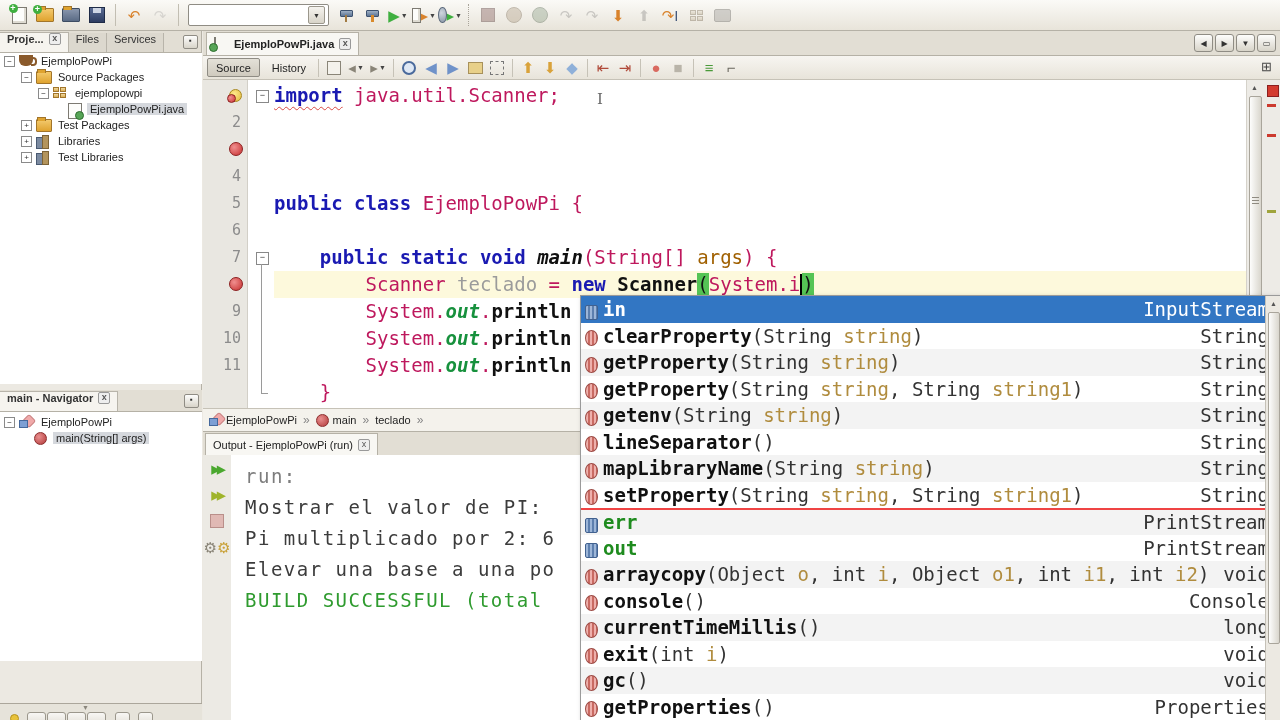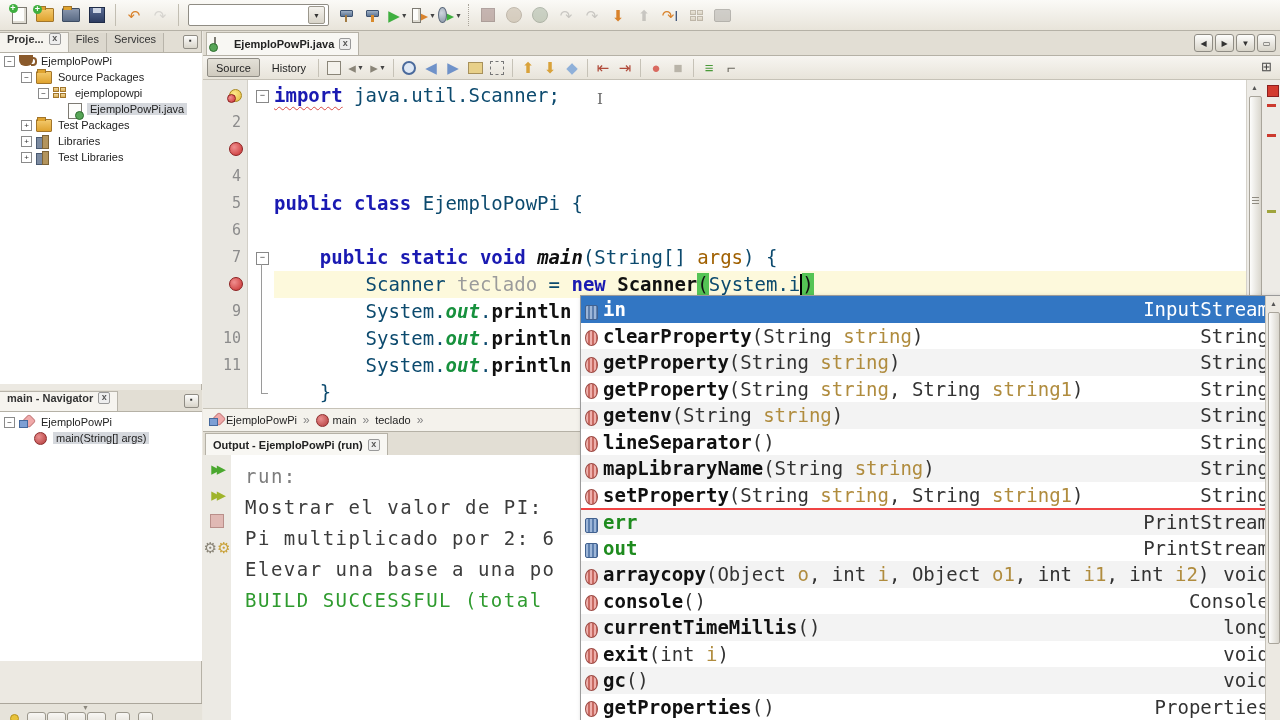--- a/index.html
+++ b/index.html
@@ -83,21 +83,21 @@
   #fold-col{position:absolute;left:45px;top:0;width:26px;height:328px;background:#fff;}
   .fold-box{position:absolute;left:8px;width:11px;height:11px;border:1px solid #888;background:#fff;
     font-size:9px;line-height:9px;text-align:center;color:#333;}
   .fold-line{position:absolute;left:13px;width:1px;background:#9a9a9a;}
   .fold-end{position:absolute;left:13px;width:7px;height:1px;background:#9a9a9a;}
   #code-lines{position:absolute;left:71px;top:0;right:34px;height:328px;}
   .cline{position:absolute;left:0;right:0;height:27px;white-space:pre;
     font-family:"DejaVu Sans Mono",monospace;font-size:19px;line-height:27px;color:#111;}
   .cur-line{position:absolute;left:0;right:0;height:27px;background:#fdf9dc;}
   .tk-kw{color:#1a1ab2;font-weight:bold;}
-  .tk-pl{color:#0c4a6e;text-align:center;}
+  .tk-pl{color:#be185d;text-align:center;}
   .tk-prm{color:#a06001;}
   .tk-fld{color:#17913d;font-weight:bold;font-style:italic;}
   .tk-unu{color:#9b9b9b;}
   .tk-bld{font-weight:bold;}
   .tk-mth{font-weight:bold;font-style:italic;}
   .tk-grn{background:#55c455;}
   .wavy{text-decoration:underline wavy #d94a43 1px;text-underline-offset:4px;}
   #caret{display:inline-block;width:2px;height:21px;background:#000;vertical-align:-4px;}
   #cursor-ibeam{font-family:"DejaVu Serif",serif;font-size:15px;color:#666;}
   
@@ -113,21 +113,21 @@
   #breadcrumb{height:22px;background:#f4f2ec;border-top:1px solid #c6c2b7;border-bottom:1px solid #b5b1a6;
     display:flex;align-items:center;font-size:11px;color:#222;padding-left:6px;}
   .bc-item{display:flex;align-items:center;margin-right:4px;}
   .bc-sep{color:#888;font-size:12px;margin:0 6px 0 2px;}
   .bc-ic{width:13px;height:12px;margin-right:4px;position:relative;}
 
   
   #output{position:relative;width:1077px;height:290px;background:#fff;}
   #out-tabrow{height:23px;background:#e2ded4;border-bottom:1px solid #b5b1a6;display:flex;align-items:flex-end;}
   #out-tab{height:21px;background:#f8f7f3;border:1px solid #b5b1a6;border-bottom:none;display:flex;align-items:center;
-    padding:0 7px;font-size:11px;font-weight:bold;color:#222;margin-left:2px;}
+    padding:0 7px;font-size:11px;font-weight:normal;color:#222;margin-left:2px;}
   #out-strip{position:absolute;left:0;top:23px;width:28px;bottom:0;background:#eceae4;border-right:1px solid #cfccc4;}
   .out-ic{position:absolute;left:4px;width:20px;height:20px;display:flex;align-items:center;justify-content:center;}
   #out-text{position:absolute;left:28px;top:23px;right:0;bottom:0;background:#fff;padding:6px 0 0 14px;}
   .oline{font-family:"DejaVu Sans Mono",monospace;font-size:19px;line-height:31px;letter-spacing:1.5px;white-space:pre;}
   .out-dim{color:#7d7d7d;}
   .out-std{color:#3c3c3c;}
   .out-ok{color:#2f9b2f;}
 
   
   #popup{left:580px;top:295px;width:700px;height:425px;background:#fff;border:1px solid #9a9a9a;

